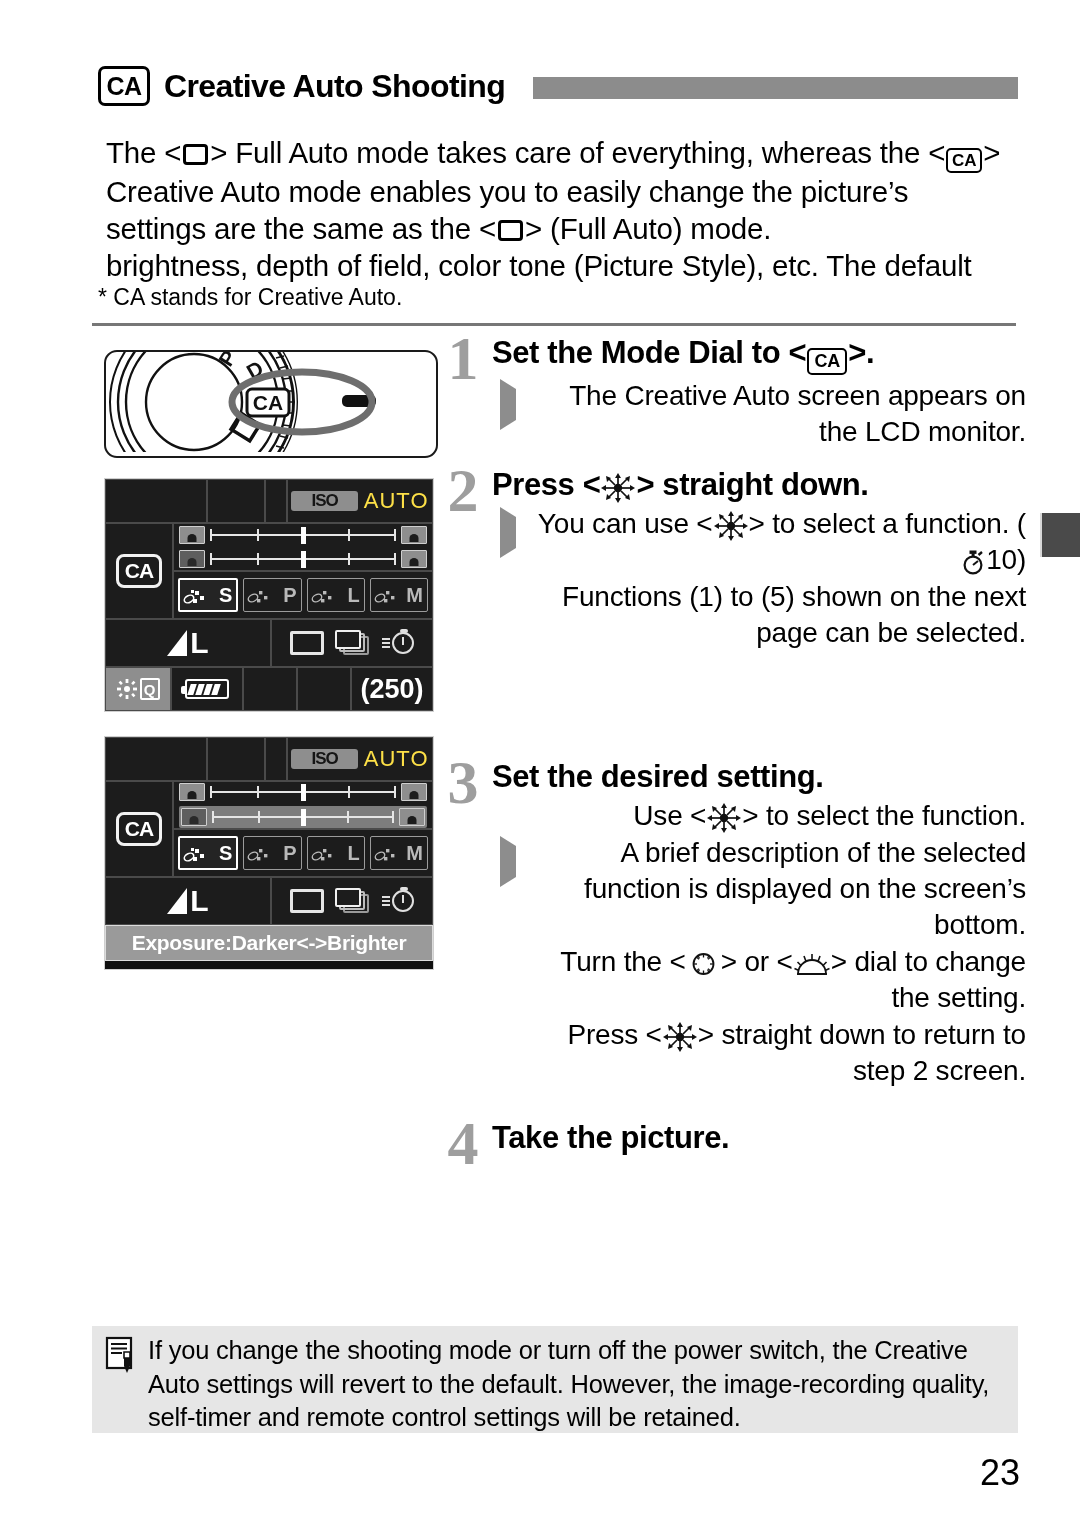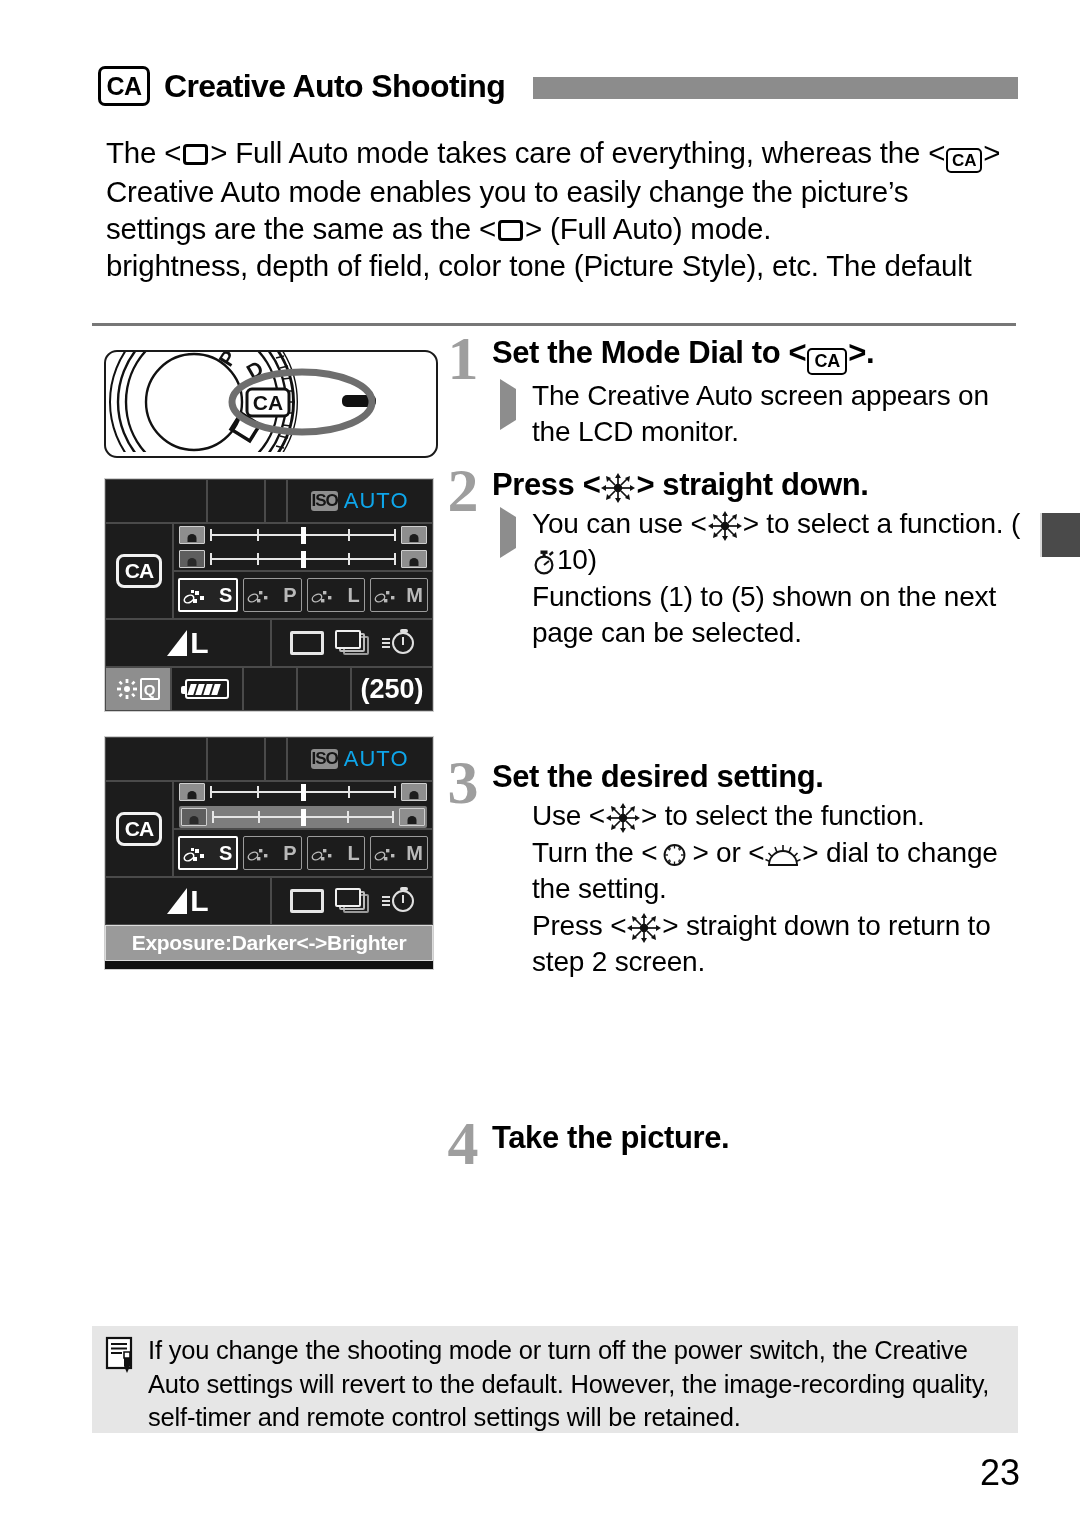--- a/index.html
+++ b/index.html
@@ -89,23 +89,23 @@
   .cell{background:#1c1c1c;border:1px solid #4a4a4a;box-sizing:border-box;}
 
   
   .r-top{height:44px;}
   .r-top .c1{flex:0 0 102px;}
   .r-top .c2{flex:0 0 58px;}
   .r-top .c3{flex:0 0 22px;}
   .r-top .c4{flex:1;display:flex;align-items:center;justify-content:center;gap:6px;}
   .iso-box{
     background:#8e8e8e;color:#151515;font-weight:bold;font-size:17px;
-    padding:0 0;border-radius:3px;line-height:20px;letter-spacing:-1px;
-  }
-  .auto-txt{color:#0ea5e9;font-size:22px;letter-spacing:1px;font-weight:300;}
+    padding:0 20px;border-radius:3px;line-height:20px;letter-spacing:-1px;
+  }
+  .auto-txt{color:#fde047;font-size:22px;letter-spacing:1px;font-weight:300;}
 
   
   .r-mid{height:96px;}
   .mid-left{flex:0 0 68px;display:flex;align-items:center;justify-content:center;}
   .mid-right{flex:1;display:flex;flex-direction:column;}
   .slider-block{height:48px;display:flex;flex-direction:column;justify-content:center;gap:4px;padding:0 5px;box-sizing:border-box;}
   .sl-row{display:flex;align-items:center;gap:5px;height:20px;}
   .sl-ico{
     width:26px;height:18px;background:#8e8e8e;border:1px solid #cfcfcf;
     box-sizing:border-box;position:relative;flex:0 0 auto;border-radius:1px;
@@ -182,21 +182,21 @@
     color:#9e9e9e;font-size:62px;font-weight:bold;line-height:0.78;
     font-family:"Liberation Serif", serif;
   }
   .step-head{
     margin-left:56px;font-size:31px;font-weight:bold;line-height:1.12;
     letter-spacing:-0.4px;
   }
   .step-body{margin-left:56px;margin-top:3px;}
   .bl{
     position:relative;padding-left:40px;font-size:28px;line-height:36px;
-    margin-bottom:1px;letter-spacing:-0.2px;
+    margin-bottom:1px;letter-spacing:-0.2px;text-align:right;
   }
   .bl .mk{position:absolute;left:8px;top:9px;}
   .tri{width:0;height:0;border-left:16px solid #8d8d8d;border-top:10px solid transparent;border-bottom:10px solid transparent;}
   .dot{width:13px;height:13px;border-radius:50%;background:#8d8d8d;margin-top:2px;margin-left:2px;}
 
   
   .mc{display:inline-block;width:34px;height:30px;vertical-align:-8px;margin:0 1px;}
   .dial-round{display:inline-block;width:33px;height:30px;vertical-align:-8px;margin:0 1px;}
   .dial-main{display:inline-block;width:36px;height:28px;vertical-align:-6px;margin:0 1px;}
   .timer-in{display:inline-block;width:24px;height:26px;vertical-align:-6px;margin-right:1px;}
@@ -228,20 +228,21 @@
     <span class="title-text">Creative Auto Shooting</span>
     <span class="title-bar"></span>
   </div>
 
   <div class="intro">
     <div class="ln"><span>The &lt;</span><span class="sq-inline"></span><span>&gt; Full Auto mode takes care of everything, whereas the &lt;</span><span class="ca-inline">CA</span><span>&gt;</span></div>
     <div class="ln">Creative Auto mode enables you to easily change the picture’s</div>
     <div class="ln"><span>settings are the same as the &lt;</span><span class="sq-inline"></span><span>&gt; (Full Auto) mode.</span></div>
     <div class="ln">brightness, depth of field, color tone (Picture Style), etc. The default</div>
   </div>
+  <div class="footnote">* CA stands for Creative Auto.</div>
   <div class="rule"></div>
 
   <div class="edge-tab"></div>
 
   <div class="dial-fig">
     <svg width="326" height="100" viewBox="0 0 326 100">
       <g fill="none" stroke="#111" stroke-width="2.4">
         <circle cx="96" cy="50" r="84"></circle>
         <circle cx="96" cy="50" r="76"></circle>
         <circle cx="88" cy="50" r="48"></circle>
@@ -632,20 +633,24 @@
               <polygon points="0,15 5,12 5,18"></polygon>
                 <polygon points="34,15 29,12 29,18"></polygon>
               <polygon points="5,3 10,5 6,9"></polygon>
                 <polygon points="29,3 24,5 28,9"></polygon>
               <polygon points="5,27 10,25 6,21"></polygon>
                 <polygon points="29,27 24,25 28,21"></polygon>
             </g>
           </svg><span>&gt; to select the function.</span>
         </div>
         <div class="bl">
+          <span class="mk"><span class="tri"></span></span>
+          <span>A brief description of the selected function is displayed on the screen’s bottom.</span>
+        </div>
+        <div class="bl">
           <span class="mk"><span class="dot"></span></span>
           <span>Turn the &lt;</span><svg class="dial-round" viewBox="0 0 33 30">
             <circle cx="16.5" cy="15" r="10" fill="#fff" stroke="#111" stroke-width="1.8"></circle>
             <g stroke="#111" stroke-width="1.3">
               <line x1="16.5" y1="5" x2="16.5" y2="8.5"></line>
                 <line x1="16.5" y1="21.5" x2="16.5" y2="25"></line>
               <line x1="6.5" y1="15" x2="10" y2="15"></line>
                 <line x1="23" y1="15" x2="26.5" y2="15"></line>
               <line x1="9.4" y1="7.9" x2="11.9" y2="10.4"></line>
                 <line x1="21.1" y1="19.6" x2="23.6" y2="22.1"></line>

